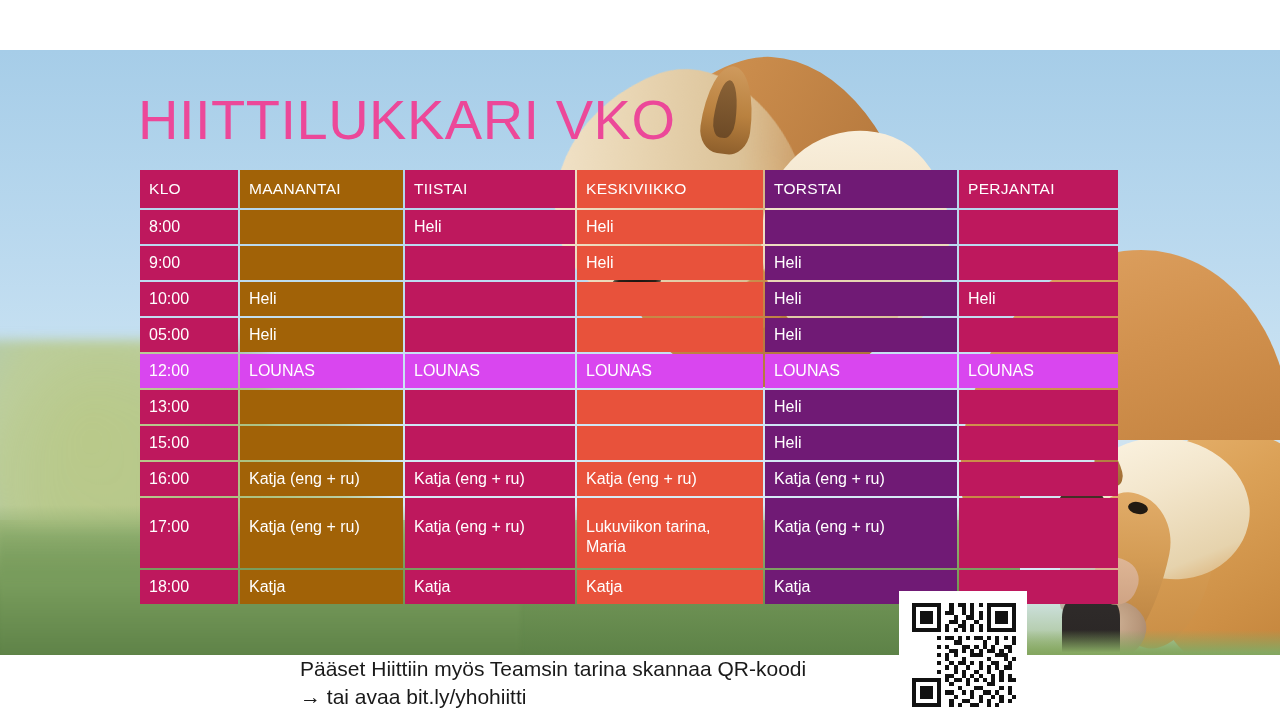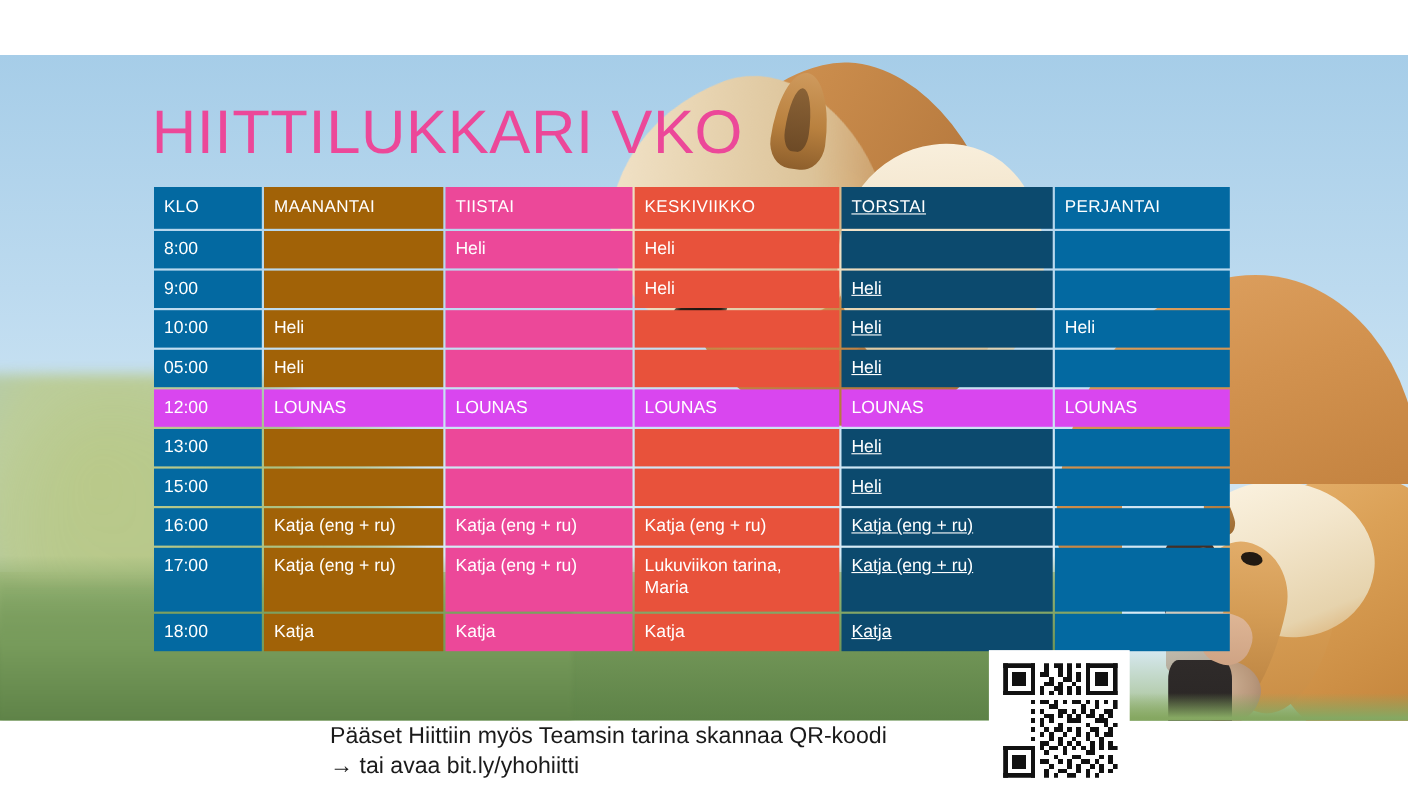--- a/index.html
+++ b/index.html
@@ -199,27 +199,27 @@
     overflow:hidden;
   }
   .tbl .hdr td{font-size:15.5px;font-weight:400;letter-spacing:0.3px;height:26px;padding-top:6px;padding-bottom:6px;}
   col.c-klo{width:98px;}
   col.c-ma{width:163px;}
   col.c-ti{width:170px;}
   col.c-ke{width:186px;}
   col.c-to{width:192px;}
   col.c-pe{width:159px;}
 
-  .c-dark{background:#0369a1;}
+  .c-dark{background:#be185d;}
   .c-cyan{background:#a16207;}
-  .c-green{background:#ec4899;}
+  .c-green{background:#be185d;}
   .c-red  {background:#e8523b;}
-  .c-gray {background:#0c4a6e;color:#1a1a1a;text-decoration:underline;}
+  .c-gray {background:#701a75;color:#1a1a1a;}
   .c-lounas{background:#d946ef;color:#1a1a1a;}
-  .tall td{height:46px;vertical-align:top;padding-top:7px;margin-top:22px;}
+  .tall td{height:46px;vertical-align:top;padding-top:19px;margin-top:22px;}
 
   
   .qr-box{
     position:absolute;left:899px;top:591px;width:128px;height:128px;
     background:#ffffff;
   }
   .qr-img{position:absolute;left:13px;top:12px;width:104px;height:104px;}
 
   
   .caption{

